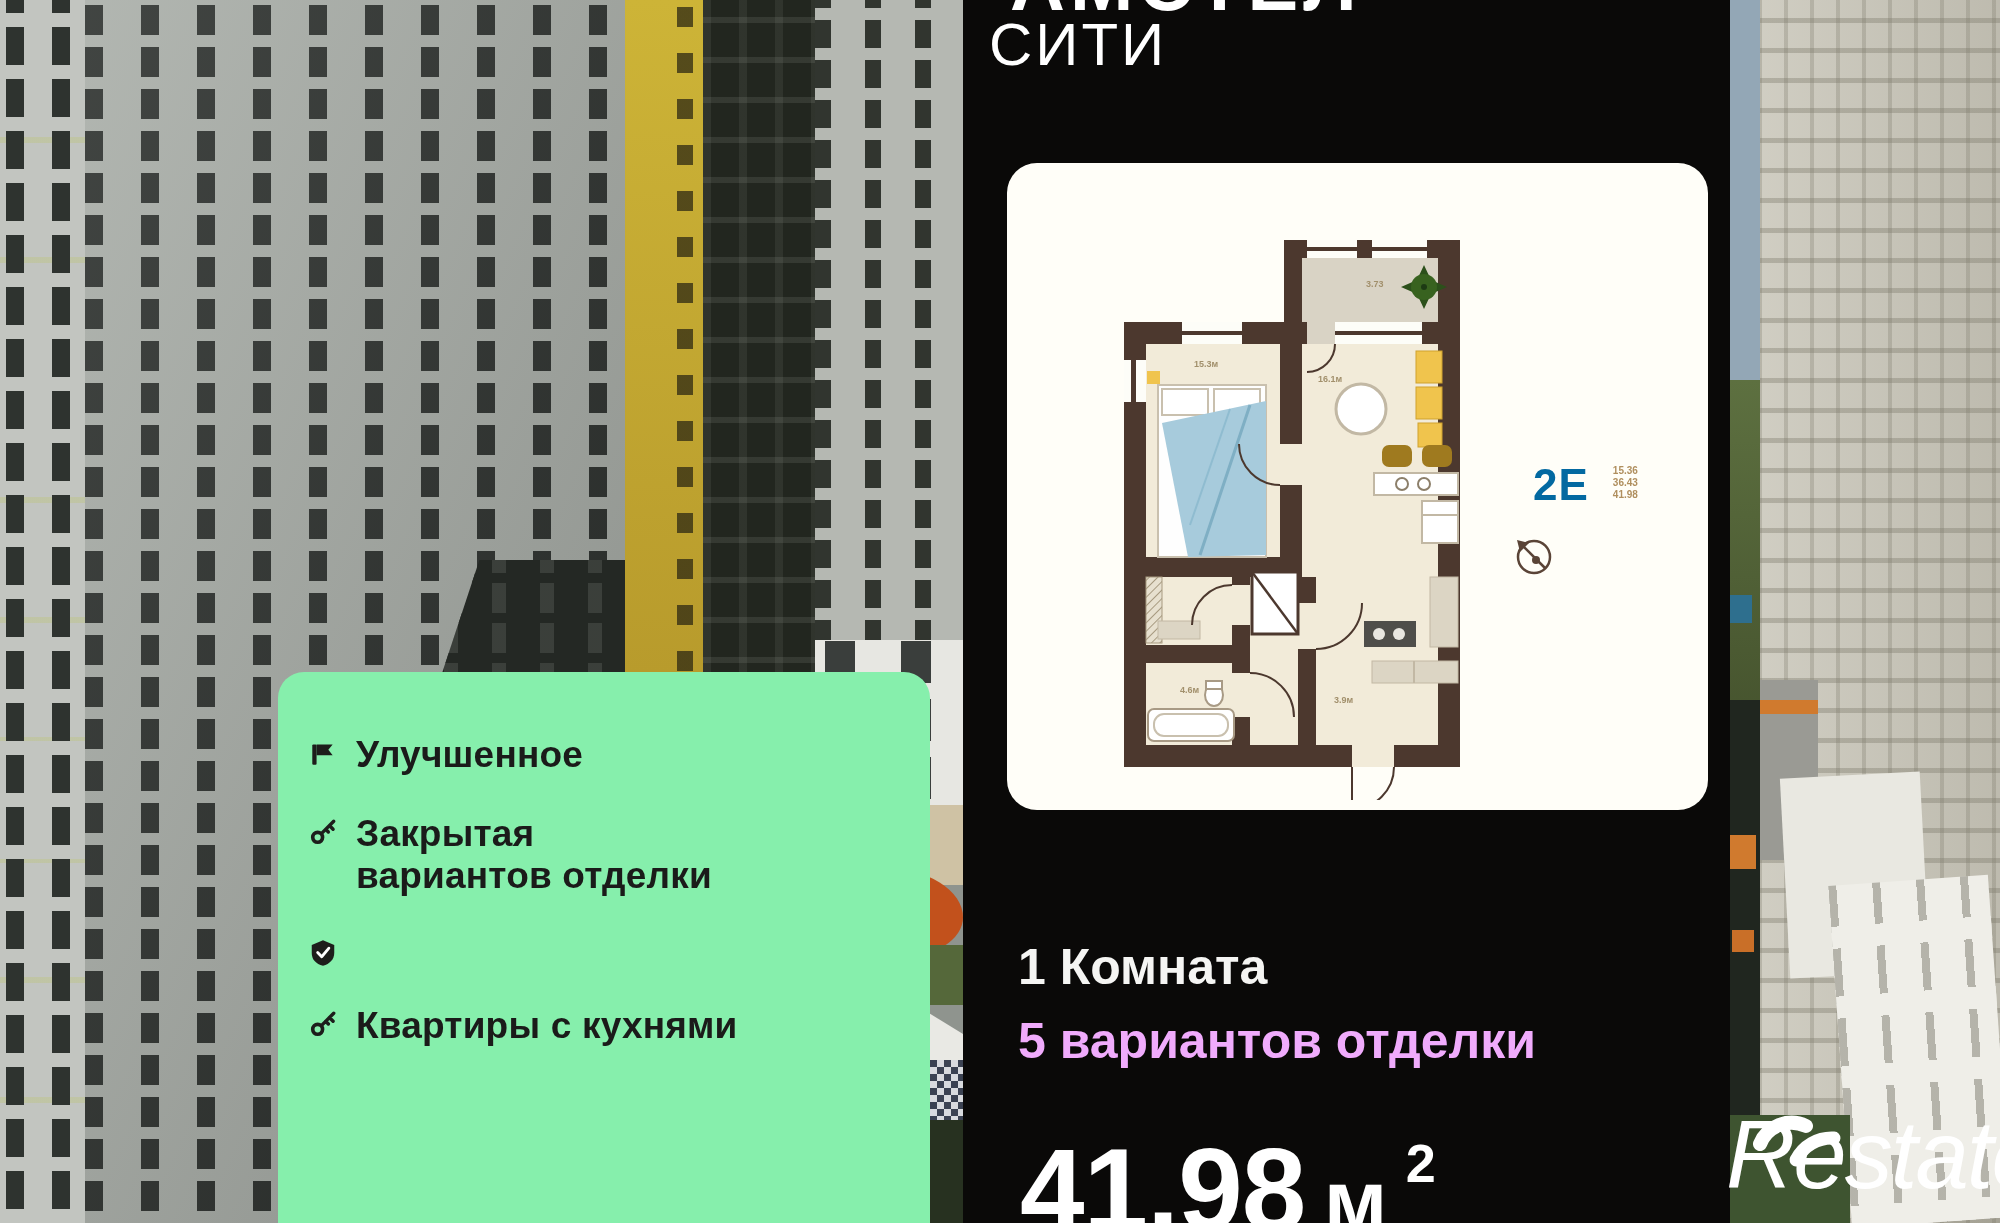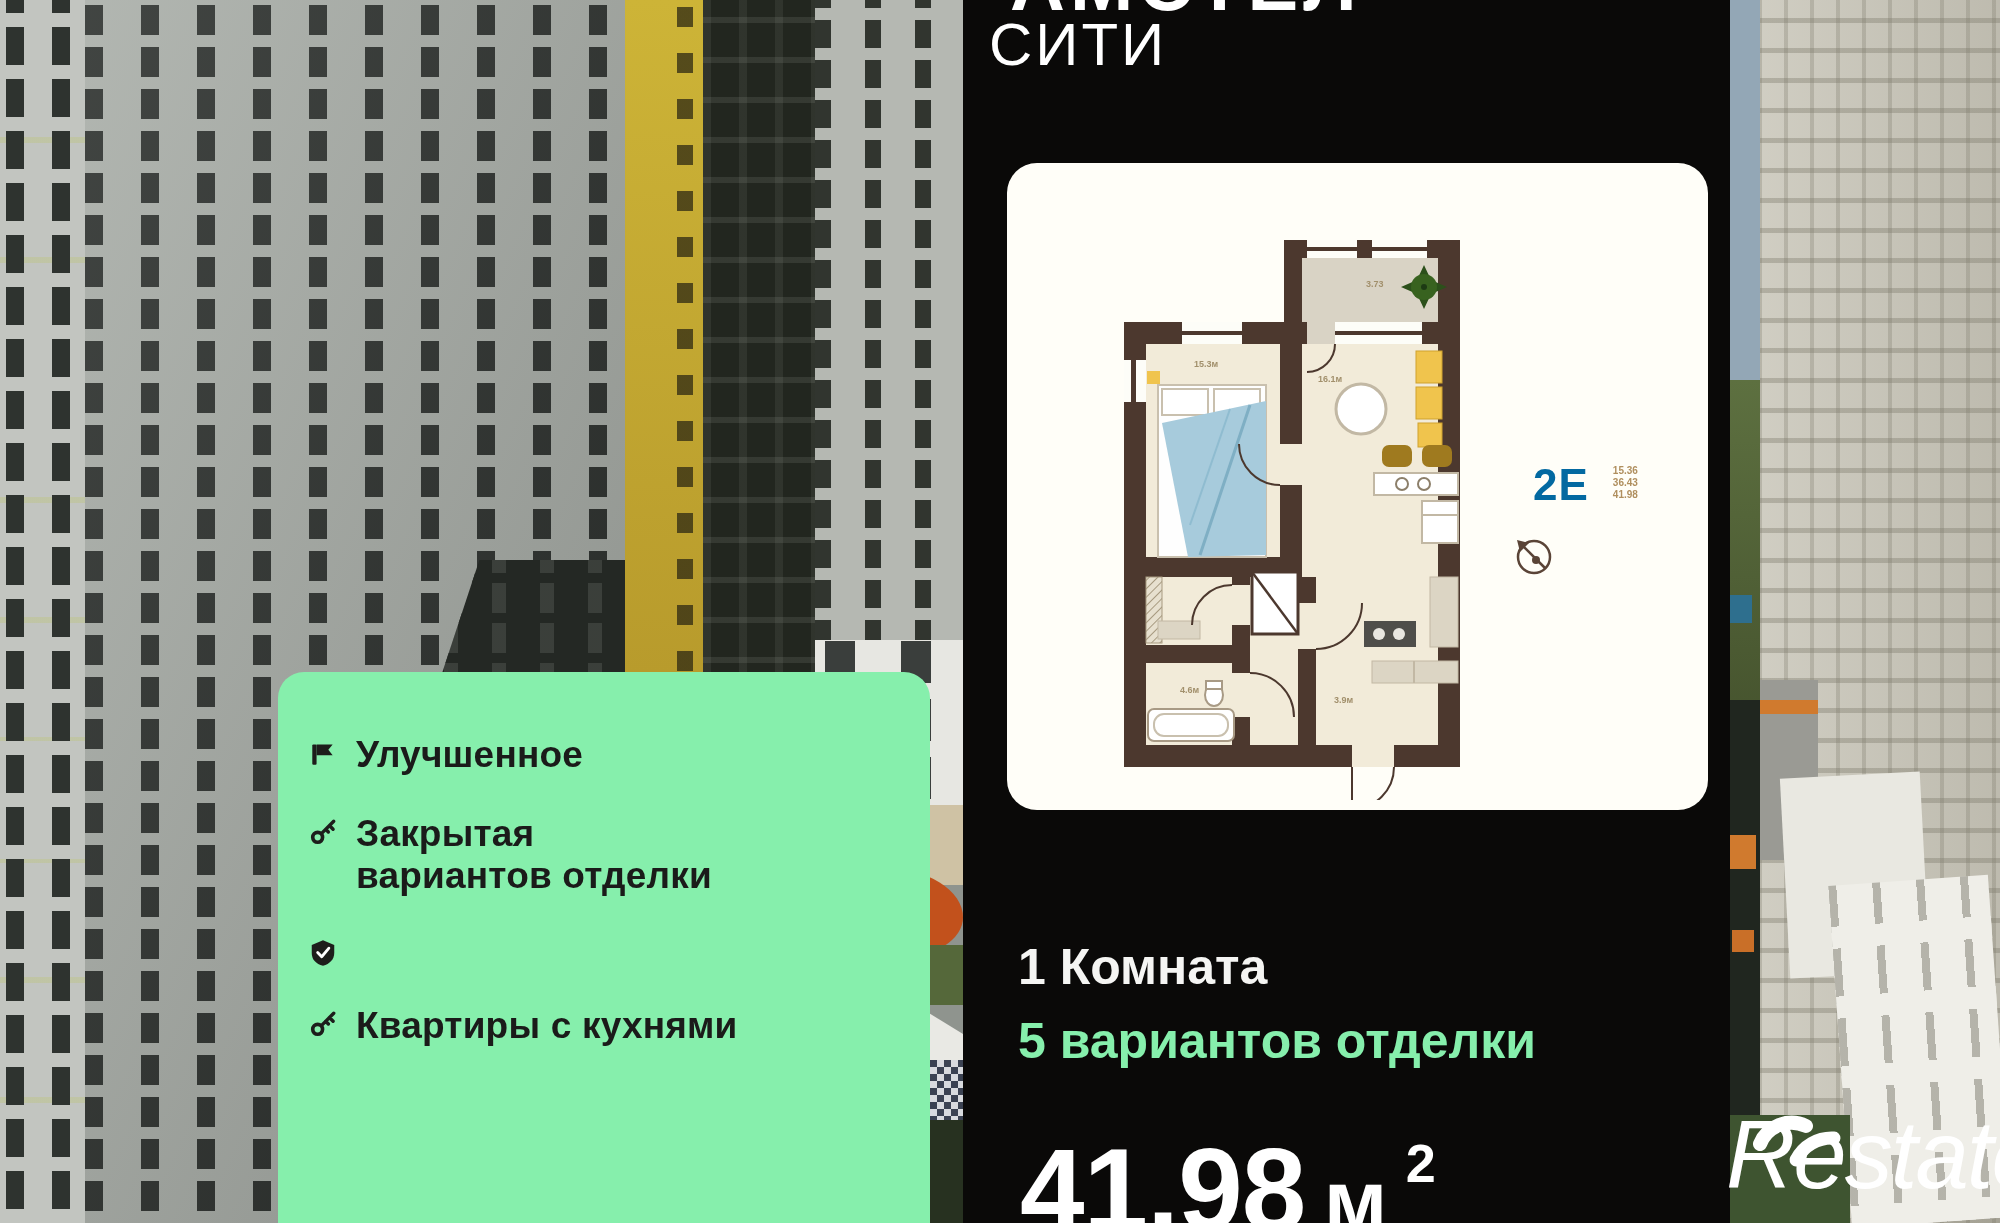--- a/index.html
+++ b/index.html
@@ -74,21 +74,21 @@
   .t1{left:47px;top:-60px;color:#fff;font-size:76px;font-weight:700;letter-spacing:5px;white-space:nowrap;}
   .t2{left:26px;top:10px;color:#fff;font-size:60px;font-weight:500;letter-spacing:3px;white-space:nowrap;}
   .plan-card{left:44px;top:163px;width:701px;height:647px;background:#fffef8;border-radius:30px;}
   .plan-svg{left:95px;top:62px;}
   .plan-type{left:494px;top:300px;display:flex;align-items:flex-start;}
   .plan-type-label{font-size:44px;font-weight:700;color:#0369a1;line-height:44px;letter-spacing:1px;margin-left:32px;}
   .plan-areas{margin-left:24px;margin-top:2px;}
   .plan-area-line{font-size:10px;line-height:12px;color:#b08f5e;font-weight:600;}
   .compass{left:500px;top:366px;}
   .rooms-line{left:55px;top:898px;font-size:50px;font-weight:600;color:#f5f5f3;margin-top:40px;}
-  .finishes-line{left:55px;top:1012px;font-size:50px;font-weight:600;color:#86efac;}
+  .finishes-line{left:55px;top:1012px;font-size:50px;font-weight:600;color:#f0abfc;}
   .area-line{left:57px;top:1123px;color:#ffffff;font-weight:700;white-space:nowrap;}
   .area-val{font-size:116px;letter-spacing:-1px;}
   .area-unit{font-size:86px;margin-left:14px;}
   .area-sup{font-size:54px;position:relative;top:-48px;}
 
   
   .photo-right{left:1730px;top:0;width:270px;height:1223px;background:#c8c5b8;overflow:hidden;}
   .r-facade{left:28px;top:0;width:242px;height:1223px;
     background-color:#c8c5b8;
     background-image:

